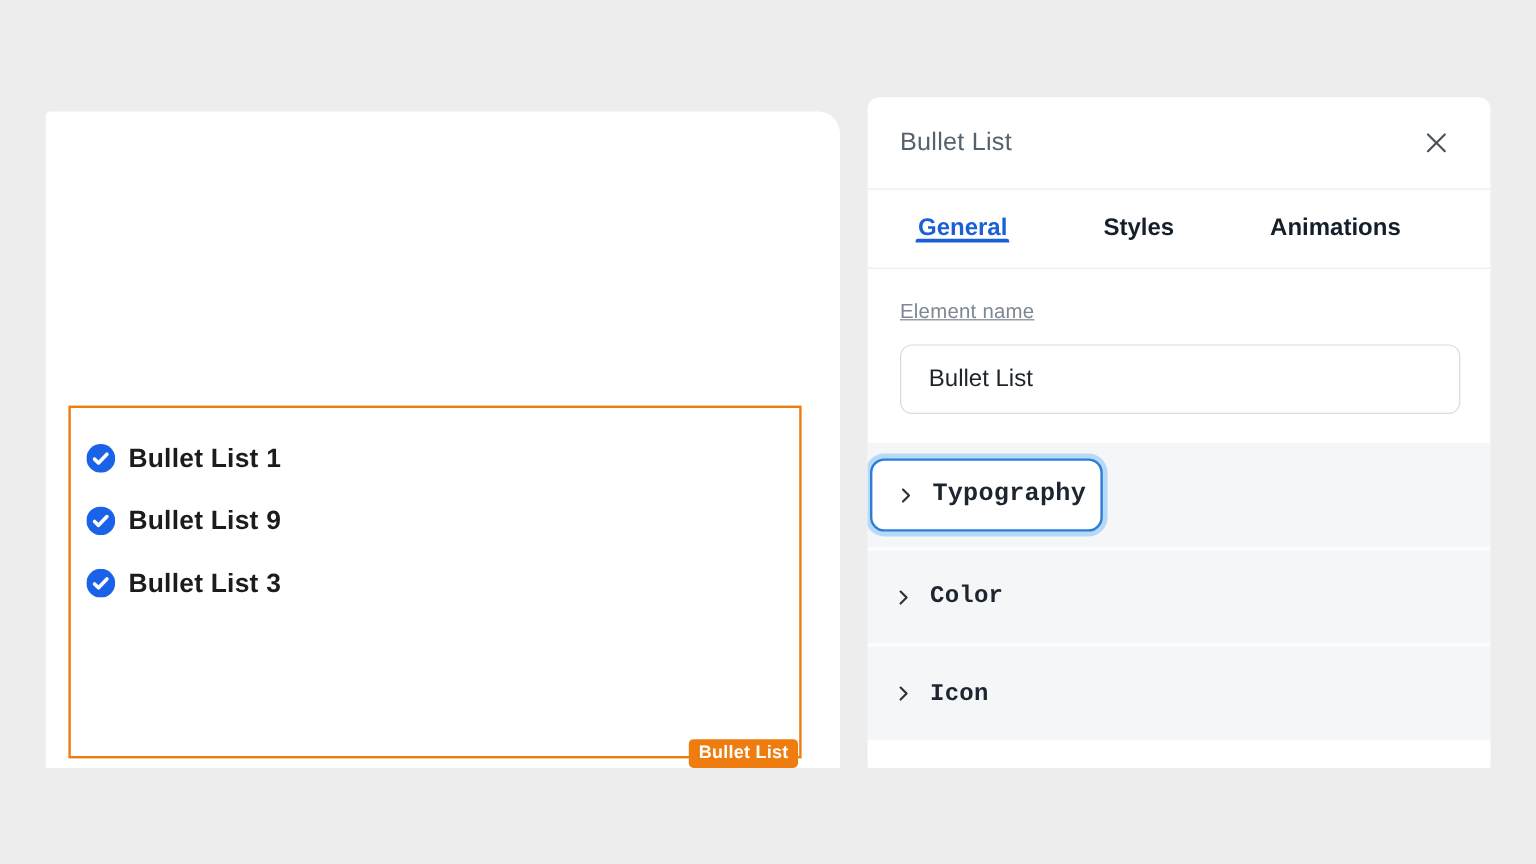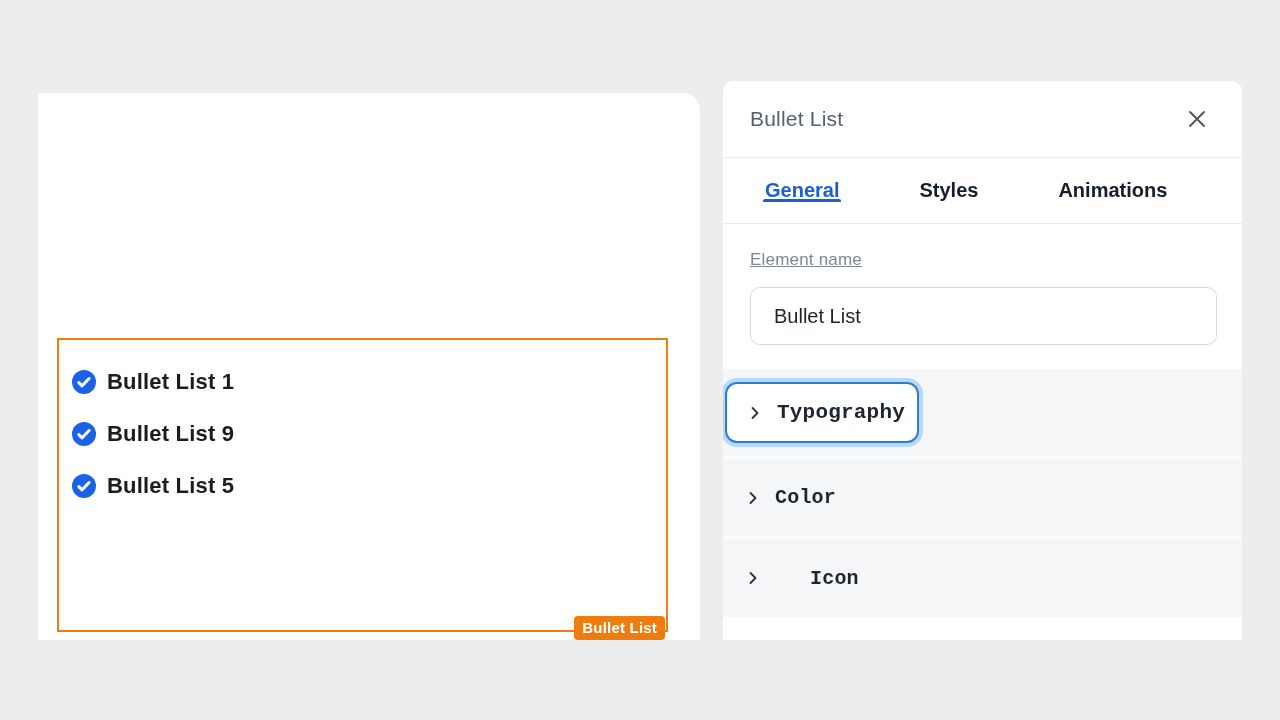--- a/index.html
+++ b/index.html
@@ -146,21 +146,21 @@
   .sections { background: #f5f6f8; }
   .section-row {
     display: flex;
     align-items: center;
     border-bottom: 3px solid #fbfcfd;
     cursor: pointer;
     font-family: Liberation Mono, monospace;
   }
   .section-row.row-typography { height: 90px; padding-left: 2px; }
   .section-row.row-color { height: 80px; padding-left: 22px; text-align: center; }
-  .section-row.row-icon  { height: 78px; padding-left: 22px; border-bottom: none; gap: 35px; }
+  .section-row.row-icon  { height: 78px; padding-left: 22px; border-bottom: none; }
 
   .section-label {
     font-size: 20px;
     font-weight: 700;
     color: #1d2630;
     letter-spacing: 0.2px;
   }
   .chevron { display: flex; align-items: center; margin-right: 14px; }
   .chevron svg { display: block; }
 
@@ -204,31 +204,31 @@
       <div class="bullet-item">
         <span class="check-icon">
           <svg width="24" height="24" viewBox="0 0 24 24">
               <circle cx="12" cy="12" r="12" fill="#1a63e8"></circle>
               <path d="M6.8 12.6l3.3 3.2 7-7.3" fill="none" stroke="#ffffff" stroke-width="3" stroke-linecap="round" stroke-linejoin="round"></path>
             </svg>
         </span>
         <span class="item-text">Bullet List 9</span>
       </div>
 
-
-
       <div class="bullet-item">
         <span class="check-icon">
           <svg width="24" height="24" viewBox="0 0 24 24">
               <circle cx="12" cy="12" r="12" fill="#1a63e8"></circle>
               <path d="M6.8 12.6l3.3 3.2 7-7.3" fill="none" stroke="#ffffff" stroke-width="3" stroke-linecap="round" stroke-linejoin="round"></path>
             </svg>
         </span>
-        <span class="item-text">Bullet List 5</span>
-      </div>
+        <span class="item-text">Bullet List 3</span>
+      </div>
+
+
 
     </div>
 
     <div class="selection-badge">Bullet List</div>
   </div>
 </div>
 
 <div class="panel">
 
   <div class="panel-header">

